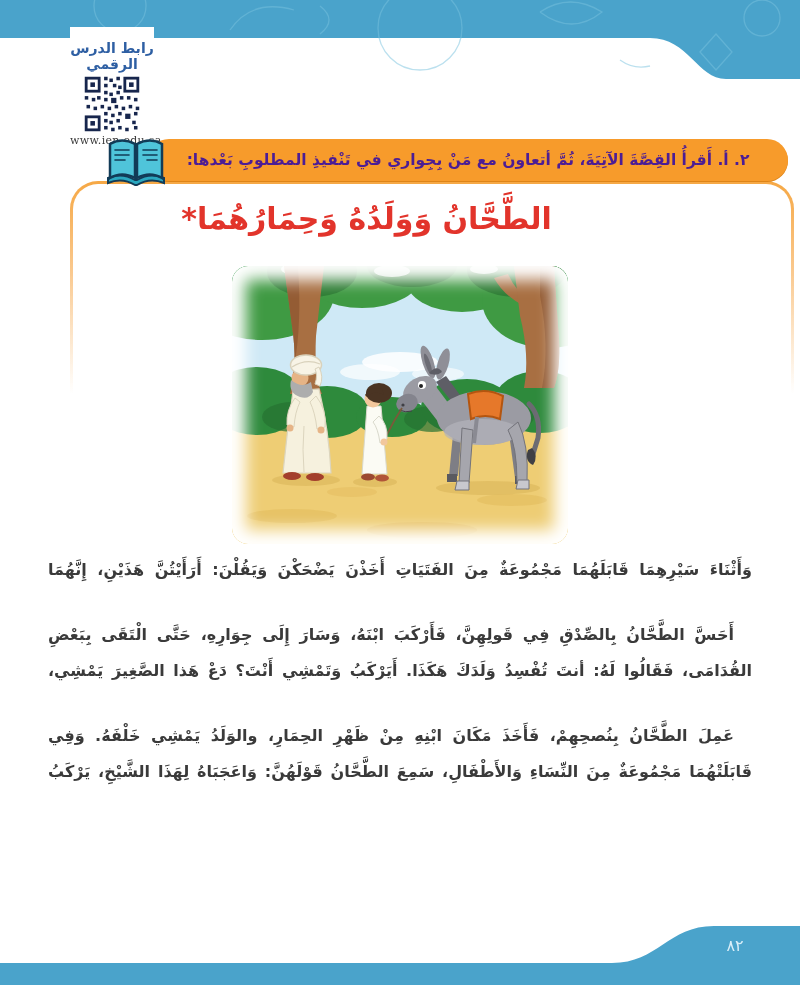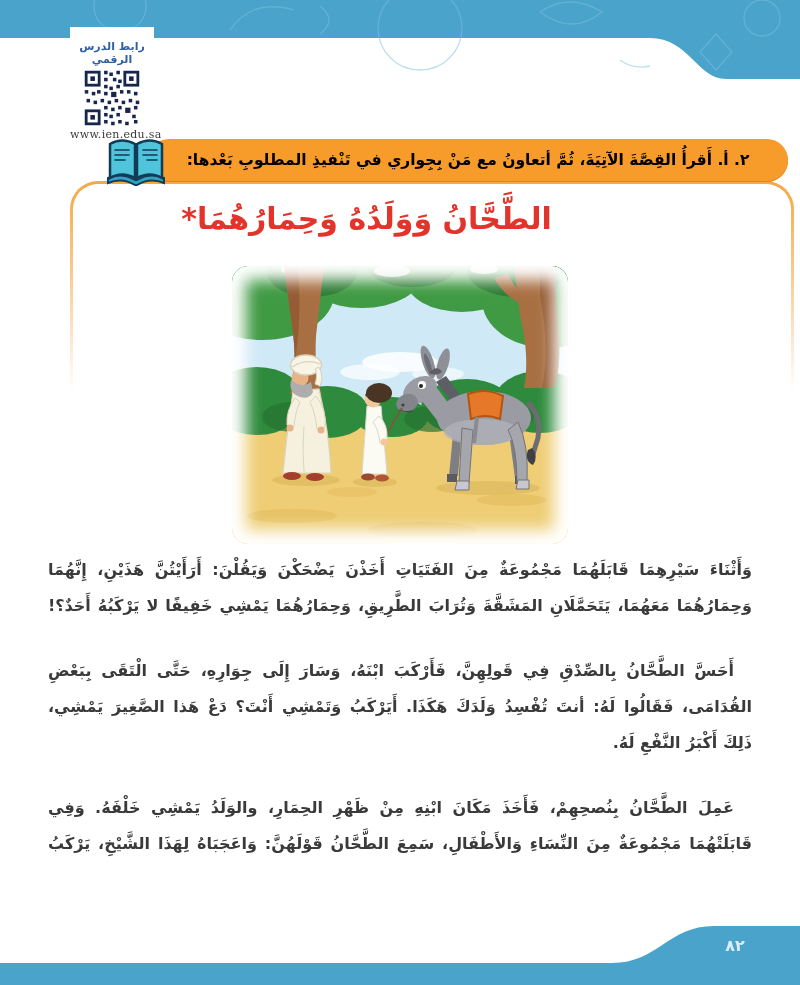--- a/index.html
+++ b/index.html
@@ -4,33 +4,33 @@
 <style>
   html,body{margin:0;padding:0;background:#fff;}
   .page{position:relative;width:800px;height:985px;background:#fff;overflow:hidden;
         font-family:"DejaVu Sans",sans-serif;direction:rtl;}
   .abs{position:absolute;}
 
   
   .top-band{top:0;left:0;width:800px;height:80px;}
   .bottom-band{left:0;bottom:0;width:800px;height:62px;}
   .page-number{left:700px;top:936px;width:70px;text-align:center;
-               color:#D9EEF8;font-size:16px;font-weight:bold;letter-spacing:2px;}
+               color:#D9EEF8;font-size:16px;font-weight:normal;letter-spacing:2px;}
 
   
   .qr-card{left:70px;top:27px;width:84px;height:104px;background:#fff;text-align:center;}
-  .qr-label{font-size:11px;font-weight:bold;color:#2E5FA3;padding-top:13px;direction:rtl;}
+  .qr-label{font-size:14px;font-weight:bold;color:#2E5FA3;padding-top:13px;direction:rtl;}
   .qr-svg{display:block;margin:3px auto 1px auto;}
   .qr-url{font-family:"DejaVu Serif",serif;font-size:11px;color:#3a3a3a;direction:ltr;letter-spacing:.3px;}
 
   
   .banner{left:148px;top:139px;width:640px;height:42px;background:#F79B2B;
           border-radius:22px;box-shadow:0 1px 0 #DD8418;
           display:flex;align-items:center;justify-content:center;}
-  .banner span{color:#000000;font-weight:bold;font-size:15.5px;direction:rtl;padding:0 20px;}
+  .banner span{color:#4c1d95;font-weight:bold;font-size:15.5px;direction:rtl;padding:0 20px;}
   .book-icon{left:104px;top:134px;width:64px;height:58px;}
 
   
   .story-box{left:70px;top:181px;width:718px;height:752px;border-radius:28px;
              border:3px solid transparent;
              background:linear-gradient(#fff,#fff) padding-box,
                         linear-gradient(180deg,#F6A845 0%,#FAC98F 12%,rgba(250,201,143,0) 28%) border-box;}
 
   .story-title{left:0;top:201px;width:733px;text-align:center;color:#E2342B;
                font-size:30px;font-weight:bold;direction:rtl;}
@@ -264,26 +264,24 @@
         <path d="M87,101 q5,10 1,19 l-5,-2 q3,-9 0,-15 Z" fill="#F8F4E6" stroke="#D9D2BC" stroke-width="1"></path>
         <ellipse cx="60" cy="210" rx="9" ry="4" fill="#A33F2C"></ellipse>
         <ellipse cx="83" cy="211" rx="9" ry="4" fill="#A33F2C"></ellipse>
       </g>
     </svg>
   </div>
 
   <div class="abs story-text">
     <div class="para">
       <div class="line">وَأَثْنَاءَ سَيْرِهِمَا قَابَلَهُمَا مَجْمُوعَةٌ مِنَ الفَتَيَاتِ أَخَذْنَ يَضْحَكْنَ وَيَقُلْنَ: أَرَأَيْتُنَّ هَذَيْنِ، إِنَّهُمَا يَمْشِيَانِ،</div>
-      <div class="line">وَحِمَارُهُمَا مَعَهُمَا، يَتَحَمَّلَانِ المَشَقَّةَ وَتُرَابَ الطَّرِيقِ، وَحِمَارُهُمَا يَمْشِي خَفِيفًا لا يَرْكَبُهُ أَحَدٌ؟!</div>
     </div>
     <div class="para">
       <div class="line indent">أَحَسَّ الطَّحَّانُ بِالصِّدْقِ فِي قَولِهِنَّ، فَأَرْكَبَ ابْنَهُ، وَسَارَ إِلَى جِوَارِهِ، حَتَّى الْتَقَى بِبَعْضِ أَصْدِقَائِهِ</div>
       <div class="line">القُدَامَى، فَقَالُوا لَهُ: أنتَ تُفْسِدُ وَلَدَكَ هَكَذَا. أَيَرْكَبُ وَتَمْشِي أَنْتَ؟ دَعْ هَذا الصَّغِيرَ يَمْشِي، وَفِي</div>
-      <div class="line end-right">ذَلِكَ أَكْبَرُ النَّفْعِ لَهُ.</div>
     </div>
     <div class="para">
       <div class="line indent">عَمِلَ الطَّحَّانُ بِنُصحِهِمْ، فَأَخَذَ مَكَانَ ابْنِهِ مِنْ ظَهْرِ الحِمَارِ، والوَلَدُ يَمْشِي خَلْفَهُ. وَفِي الطَّرِيقِ</div>
       <div class="line">قَابَلَتْهُمَا مَجْمُوعَةٌ مِنَ النِّسَاءِ وَالأَطْفَالِ، سَمِعَ الطَّحَّانُ قَوْلَهُنَّ: وَاعَجَبَاهُ لِهَذَا الشَّيْخِ، يَرْكَبُ وَيَسْتَرِيحُ،</div>
     </div>
   </div>
 
   <svg class="abs bottom-band" viewBox="0 0 800 62" width="800" height="62">
     <path d="M0,40 H612 C658,40 668,3 714,3 H800 V62 H0 Z" fill="#4AA3CB"></path>
   </svg>

